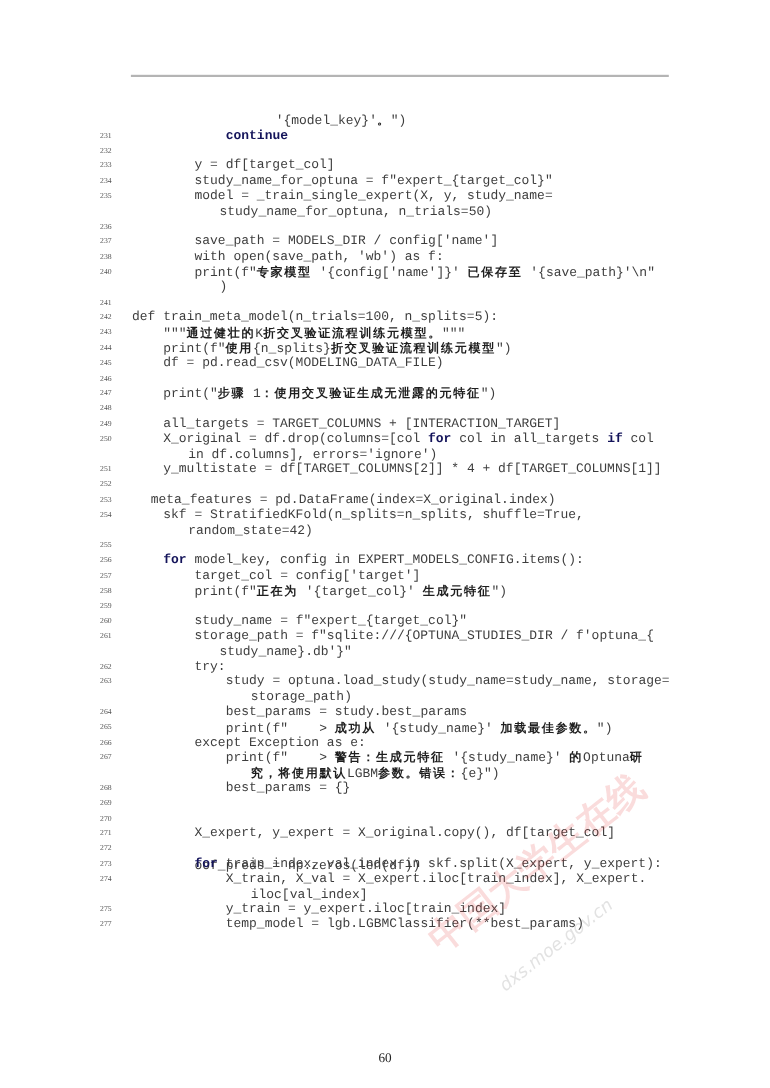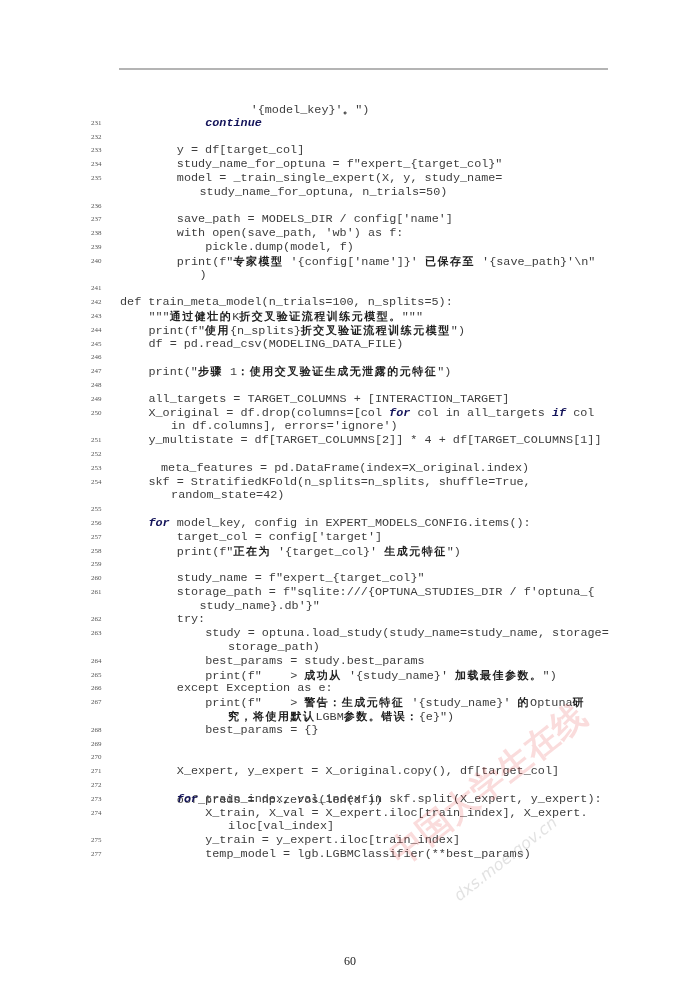--- a/index.html
+++ b/index.html
@@ -3,21 +3,21 @@
 <meta charset="utf-8">
 <style>
   html, body { margin: 0; padding: 0; background: #ffffff; }
   body { width: 700px; height: 989px; position: relative; overflow: hidden; }
   .page { position: absolute; left: 0; top: 0; width: 700px; height: 989px; background: #fff; }
   .top-rule { position: absolute; left: 119px; top: 68px; width: 489px; height: 2px; background: #b4b4b4; }
   .code { position: absolute; left: 0; top: 103px; width: 700px; }
   .row { position: relative; height: 13.8px; line-height: 13.8px; white-space: pre; }
   .ln { position: absolute; left: 91px; top: 0; width: 20px; font-family: "Liberation Serif", serif; font-size: 7px; color: #555; }
   .txt { position: absolute; top: 0; left: 120px; font-family: "Liberation Mono", monospace; font-size: 11.8px; color: #3d3d3d; letter-spacing: 0; }
-  .txt .kw { font-weight: bold; color: #14145a; font-style: italic; }
+  .txt .kw { font-weight: bold; color: #14145a; }
   .txt .cn { font-family: "DejaVu Sans", sans-serif; font-size: 11px; color: #1e1e1e; font-weight: bold; letter-spacing: 1.5px; }
   .page-number { position: absolute; left: 0; width: 700px; top: 954px; text-align: center; font-family: "Liberation Serif", serif; font-size: 12px; color: #222; }
   .watermark { position: absolute; left: 380px; top: 770px; width: 240px; height: 200px; pointer-events: none; }
   .wm-cn { position: absolute; left: 0; top: 70px; transform: rotate(-38deg); transform-origin: left top; font-family: "DejaVu Sans", sans-serif; font-weight: bold; font-size: 34px; color: rgba(230,60,60,0.18); white-space: nowrap; }
   .wm-en { position: absolute; left: 70px; top: 120px; transform: rotate(-38deg); transform-origin: left top; font-family: "DejaVu Sans", sans-serif; font-style: italic; font-size: 16px; color: rgba(150,150,150,0.28); white-space: nowrap; }
 </style>
 </head>
 <body>
 
 <div class="page">
@@ -26,37 +26,36 @@
       <div class="row"><span class="ln"></span><span class="txt" style="left: 250.64px;"><span>'{model_key}'</span><span class="cn">。</span><span>")</span></span></div>
       <div class="row"><span class="ln">231</span><span class="txt" style="left: 205.2px;"><span class="kw">continue</span></span></div>
       <div class="row"><span class="ln">232</span><span class="txt" style="left: 120px;"></span></div>
       <div class="row"><span class="ln">233</span><span class="txt" style="left: 176.8px;"><span>y = df[target_col]</span></span></div>
       <div class="row"><span class="ln">234</span><span class="txt" style="left: 176.8px;"><span>study_name_for_optuna = f"expert_{target_col}"</span></span></div>
       <div class="row"><span class="ln">235</span><span class="txt" style="left: 176.8px;"><span>model = _train_single_expert(X, y, study_name=</span></span></div>
       <div class="row"><span class="ln"></span><span class="txt" style="left: 199.52px;"><span>study_name_for_optuna, n_trials=50)</span></span></div>
       <div class="row"><span class="ln">236</span><span class="txt" style="left: 120px;"></span></div>
       <div class="row"><span class="ln">237</span><span class="txt" style="left: 176.8px;"><span>save_path = MODELS_DIR / config['name']</span></span></div>
       <div class="row"><span class="ln">238</span><span class="txt" style="left: 176.8px;"><span>with open(save_path, 'wb') as f:</span></span></div>
-      <div class="row"><span class="ln">239</span><span class="txt" style="left: 205.2px;"><span>pickle.dump(model, f)</span></span></div>
       <div class="row"><span class="ln">240</span><span class="txt" style="left: 176.8px;"><span>print(f"</span><span class="cn">专家模型</span><span> '{config['name']}' </span><span class="cn">已保存至</span><span> '{save_path}'\n"</span></span></div>
       <div class="row"><span class="ln"></span><span class="txt" style="left: 199.52px;"><span>)</span></span></div>
       <div class="row"><span class="ln">241</span><span class="txt" style="left: 120px;"></span></div>
       <div class="row"><span class="ln">242</span><span class="txt" style="left: 120px;"><span>def train_meta_model(n_trials=100, n_splits=5):</span></span></div>
       <div class="row"><span class="ln">243</span><span class="txt" style="left: 148.4px;"><span>"""</span><span class="cn">通过健壮的</span><span>K</span><span class="cn">折交叉验证流程训练元模型。</span><span>"""</span></span></div>
       <div class="row"><span class="ln">244</span><span class="txt" style="left: 148.4px;"><span>print(f"</span><span class="cn">使用</span><span>{n_splits}</span><span class="cn">折交叉验证流程训练元模型</span><span>")</span></span></div>
       <div class="row"><span class="ln">245</span><span class="txt" style="left: 148.4px;"><span>df = pd.read_csv(MODELING_DATA_FILE)</span></span></div>
       <div class="row"><span class="ln">246</span><span class="txt" style="left: 120px;"></span></div>
       <div class="row"><span class="ln">247</span><span class="txt" style="left: 148.4px;"><span>print("</span><span class="cn">步骤</span><span> 1</span><span class="cn">：使用交叉验证生成无泄露的元特征</span><span>")</span></span></div>
       <div class="row"><span class="ln">248</span><span class="txt" style="left: 120px;"></span></div>
       <div class="row"><span class="ln">249</span><span class="txt" style="left: 148.4px;"><span>all_targets = TARGET_COLUMNS + [INTERACTION_TARGET]</span></span></div>
       <div class="row"><span class="ln">250</span><span class="txt" style="left: 148.4px;"><span>X_original = df.drop(columns=[col </span><span class="kw">for</span><span> col in all_targets </span><span class="kw">if</span><span> col</span></span></div>
       <div class="row"><span class="ln"></span><span class="txt" style="left: 171.12px;"><span>in df.columns], errors='ignore')</span></span></div>
       <div class="row"><span class="ln">251</span><span class="txt" style="left: 148.4px;"><span>y_multistate = df[TARGET_COLUMNS[2]] * 4 + df[TARGET_COLUMNS[1]]</span></span></div>
       <div class="row"><span class="ln">252</span><span class="txt" style="left: 120px;"></span></div>
-      <div class="row"><span class="ln">253</span><span class="txt" style="left: 161px;"><span>meta_features = pd.DataFrame(index=X_original.index)</span></span></div>
+      <div class="row"><span class="ln">253</span><span class="txt" style="left: 137px;"><span>meta_features = pd.DataFrame(index=X_original.index)</span></span></div>
       <div class="row"><span class="ln">254</span><span class="txt" style="left: 148.4px;"><span>skf = StratifiedKFold(n_splits=n_splits, shuffle=True,</span></span></div>
       <div class="row"><span class="ln"></span><span class="txt" style="left: 171.12px;"><span>random_state=42)</span></span></div>
       <div class="row"><span class="ln">255</span><span class="txt" style="left: 120px;"></span></div>
       <div class="row"><span class="ln">256</span><span class="txt" style="left: 148.4px;"><span class="kw">for</span><span> model_key, config in EXPERT_MODELS_CONFIG.items():</span></span></div>
       <div class="row"><span class="ln">257</span><span class="txt" style="left: 176.8px;"><span>target_col = config['target']</span></span></div>
       <div class="row"><span class="ln">258</span><span class="txt" style="left: 176.8px;"><span>print(f"</span><span class="cn">正在为</span><span> '{target_col}' </span><span class="cn">生成元特征</span><span>")</span></span></div>
       <div class="row"><span class="ln">259</span><span class="txt" style="left: 120px;"></span></div>
       <div class="row"><span class="ln">260</span><span class="txt" style="left: 176.8px;"><span>study_name = f"expert_{target_col}"</span></span></div>
       <div class="row"><span class="ln">261</span><span class="txt" style="left: 176.8px;"><span>storage_path = f"sqlite:///{OPTUNA_STUDIES_DIR / f'optuna_{</span></span></div>
       <div class="row"><span class="ln"></span><span class="txt" style="left: 199.52px;"><span>study_name}.db'}"</span></span></div>

